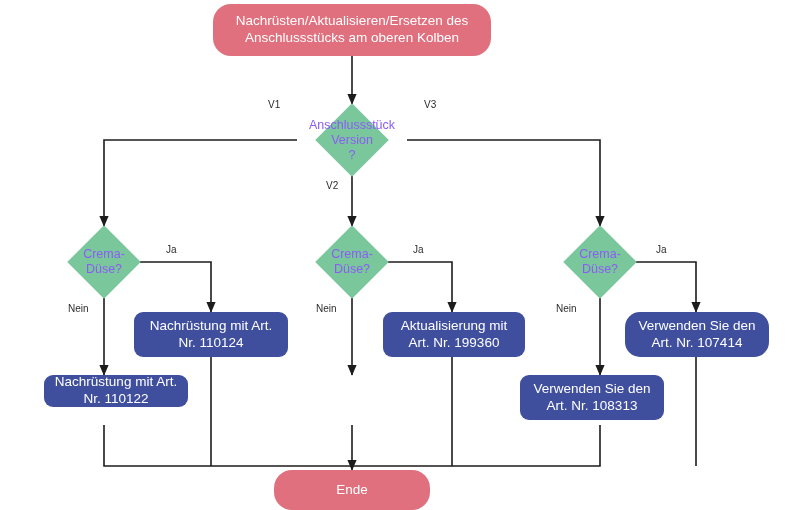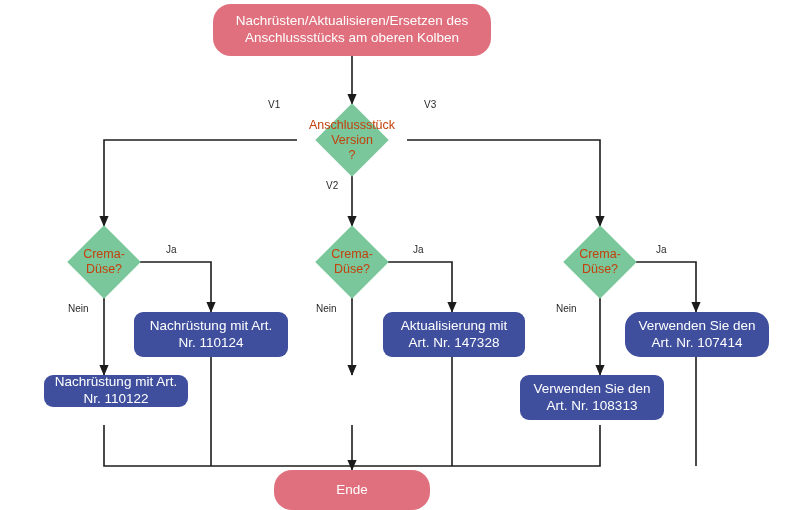--- a/index.html
+++ b/index.html
@@ -55,21 +55,21 @@
   .decision-shape {
     position: absolute;
     left: 50%;
     top: 50%;
     background: #7ac79b;
     transform: translate(-50%, -50%) rotate(45deg);
   }
   .decision-text {
     position: relative;
     z-index: 2;
-    color: #c2410c;
+    color: #8b5cf6;
     font-size: 12.5px;
     text-align: center;
     line-height: 1.2;
     white-space: pre-line;
   }
   .edge-label {
     position: absolute;
     color: #2b2b2b;
     font-size: 10px;
     white-space: nowrap;
@@ -162,21 +162,21 @@
 
   <div class="node process" style="left:134px; top:312px; width:154px; height:45px;">
     <span>Nachrüstung mit Art. Nr. 110124</span>
   </div>
 
   <div class="node process" style="left:44px; top:375px; width:144px; height:32px;">
     <span>Nachrüstung mit Art. Nr. 110122</span>
   </div>
 
   <div class="node process" style="left:383px; top:312px; width:142px; height:45px;">
-    <span>Aktualisierung mit Art. Nr. 147328</span>
+    <span>Aktualisierung mit Art. Nr. 199360</span>
   </div>
 
 
   <div class="node process" style="left:625px; top:312px; width:144px; height:45px;border-radius:15px;">
     <span>Verwenden Sie den Art. Nr. 107414</span>
   </div>
 
   <div class="node process" style="left:520px; top:375px; width:144px; height:45px;">
     <span>Verwenden Sie den Art. Nr. 108313</span>
   </div>

